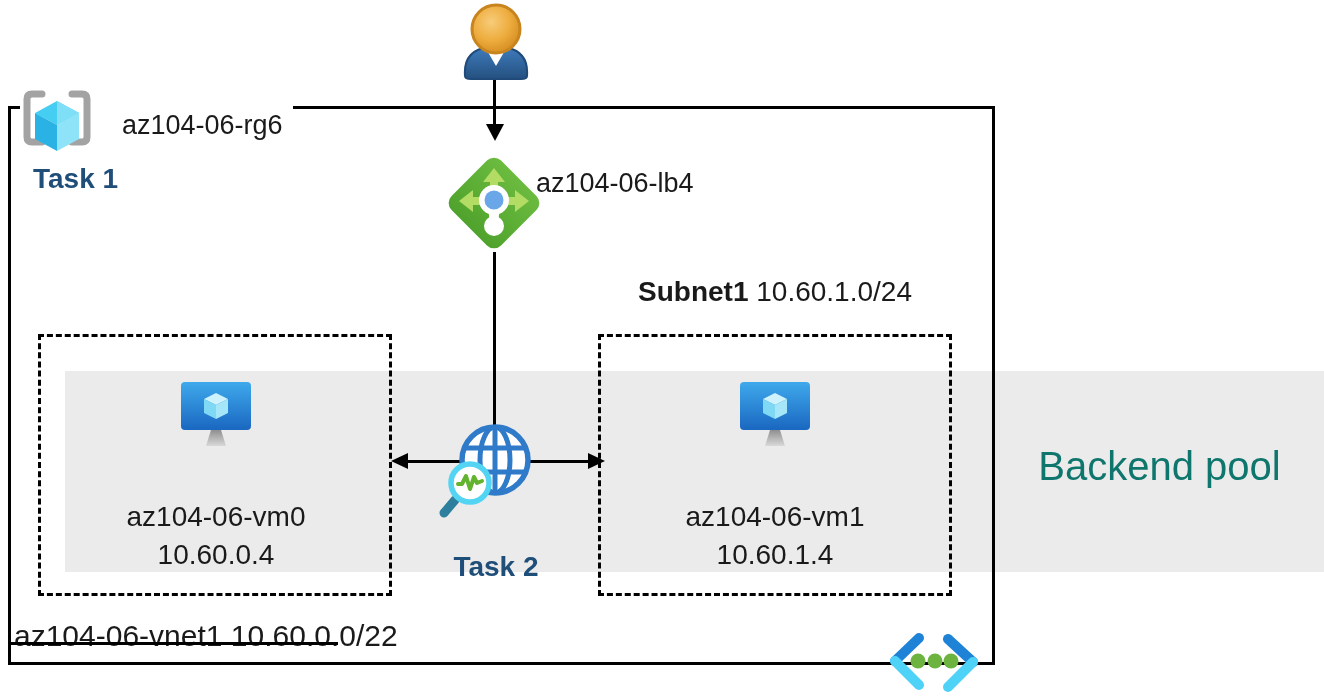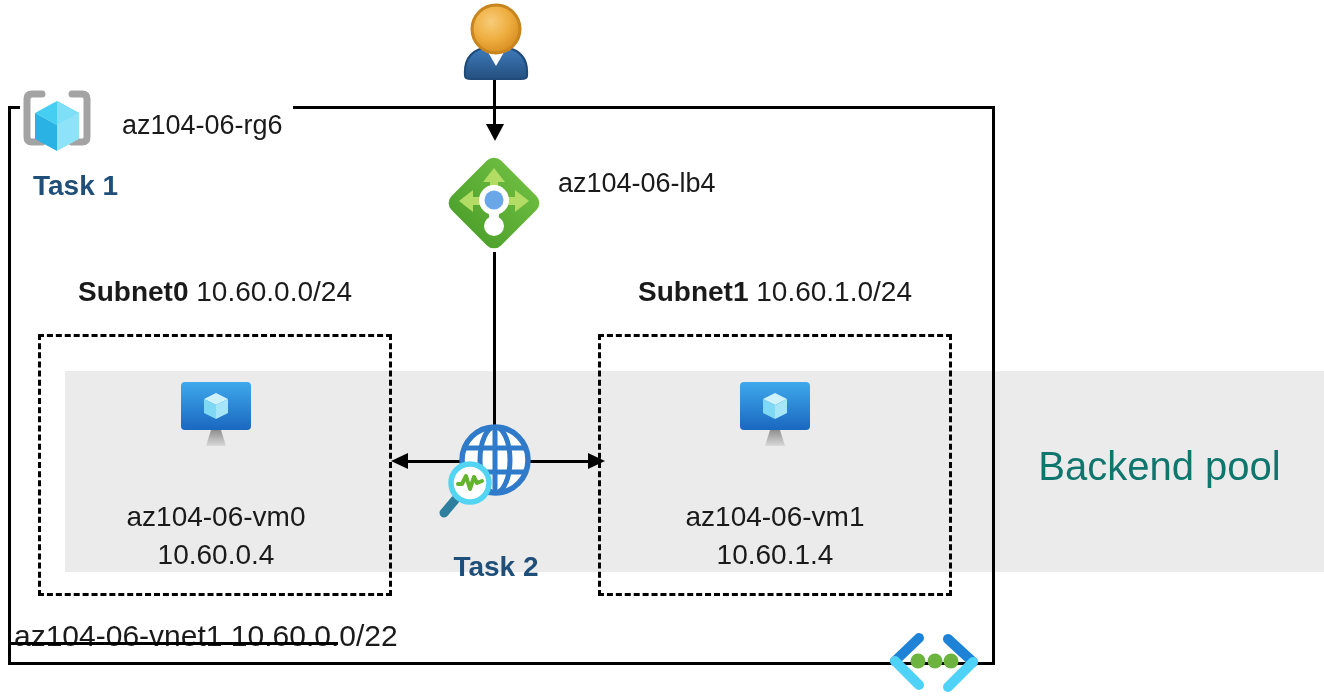--- a/index.html
+++ b/index.html
@@ -11,33 +11,33 @@
   
   .band{left:65px;top:371px;width:1259px;height:201px;background:#ebebeb;z-index:0;}
   .band-label{left:995px;top:371px;width:329px;height:190px;display:flex;align-items:center;justify-content:center;
     font-size:40px;color:#0f766e;z-index:1;}
   
   .rg-rect{left:8px;top:106px;width:981px;height:553px;border:3px solid #000;z-index:2;}
   .rg-head{left:20px;top:88px;height:74px;background:#fff;display:flex;align-items:center;gap:28px;
     padding:0 10px 0 0;z-index:3;}
   .rg-name{font-size:27px;}
   .task{font-size:28px;font-weight:bold;color:#1f4e79;z-index:4;}
-  .task1{left:33px;top:170px;}
+  .task1{left:33px;top:163px;}
   .task2{left:406px;top:535px;width:180px;text-align:center;margin-top:16px;}
   
   .snet-box{width:348px;height:256px;border:3px dashed #000;z-index:2;top:334px;}
   .snet0{left:38px;} .snet1{left:598px;}
   .snet-label{top:276px;width:354px;text-align:center;font-size:28px;z-index:4;white-space:nowrap;}
   .snet-label b{font-weight:bold;}
   .snet-label-0{left:38px;} .snet-label-1{left:598px;}
   
   .vm-text{top:498px;width:220px;text-align:center;font-size:28px;line-height:38px;z-index:4;}
   .vm-text-0{left:106px;} .vm-text-1{left:665px;}
   
-  .lb-labels{left:558px;top:165px;font-size:27px;line-height:37px;z-index:4;}
+  .lb-labels{left:536px;top:165px;font-size:27px;line-height:37px;z-index:4;}
   
   .vnet-label{left:14px;top:619px;font-size:30px;z-index:4;white-space:nowrap;}
   .vnet-strike{left:9px;top:642px;width:329px;height:3px;background:#000;z-index:5;}
   
   .vline{background:#000;width:3px;z-index:1;}
   .hline{background:#000;height:3px;z-index:1;}
   .arr-down{width:0;height:0;border-left:9px solid transparent;border-right:9px solid transparent;
     border-top:17px solid #000;z-index:4;}
   .arr-left{width:0;height:0;border-top:8px solid transparent;border-bottom:8px solid transparent;
     border-right:17px solid #000;z-index:1;}
@@ -118,23 +118,20 @@
   </div>
 
   <div class="abs vline" style="left:493px;top:252px;height:190px;"></div>
 
   <div class="abs hline" style="left:405px;top:460px;width:185px;"></div>
   <div class="abs arr-left" style="left:391px;top:453px;"></div>
   <div class="abs arr-right" style="left:588px;top:453px;"></div>
 
   <div class="abs snet-box snet0"></div>
   <div class="abs snet-box snet1"></div>
-  <div class="abs snet-label snet-label-0">
-    <b>Subnet0</b>&nbsp;<span>10.60.0.0/24</span>
-  </div>
   <div class="abs snet-label snet-label-1">
     <b>Subnet1</b>&nbsp;<span>10.60.1.0/24</span>
   </div>
 
   <span class="abs icon" style="left:178px;top:380px;">
     <svg width="76" height="72" viewBox="0 0 76 72">
       <defs>
         <linearGradient id="gScr" x1="0" y1="0" x2="0" y2="1">
           <stop offset="0%" stop-color="#3fa9ec"></stop>
             <stop offset="100%" stop-color="#1a67c0"></stop>

